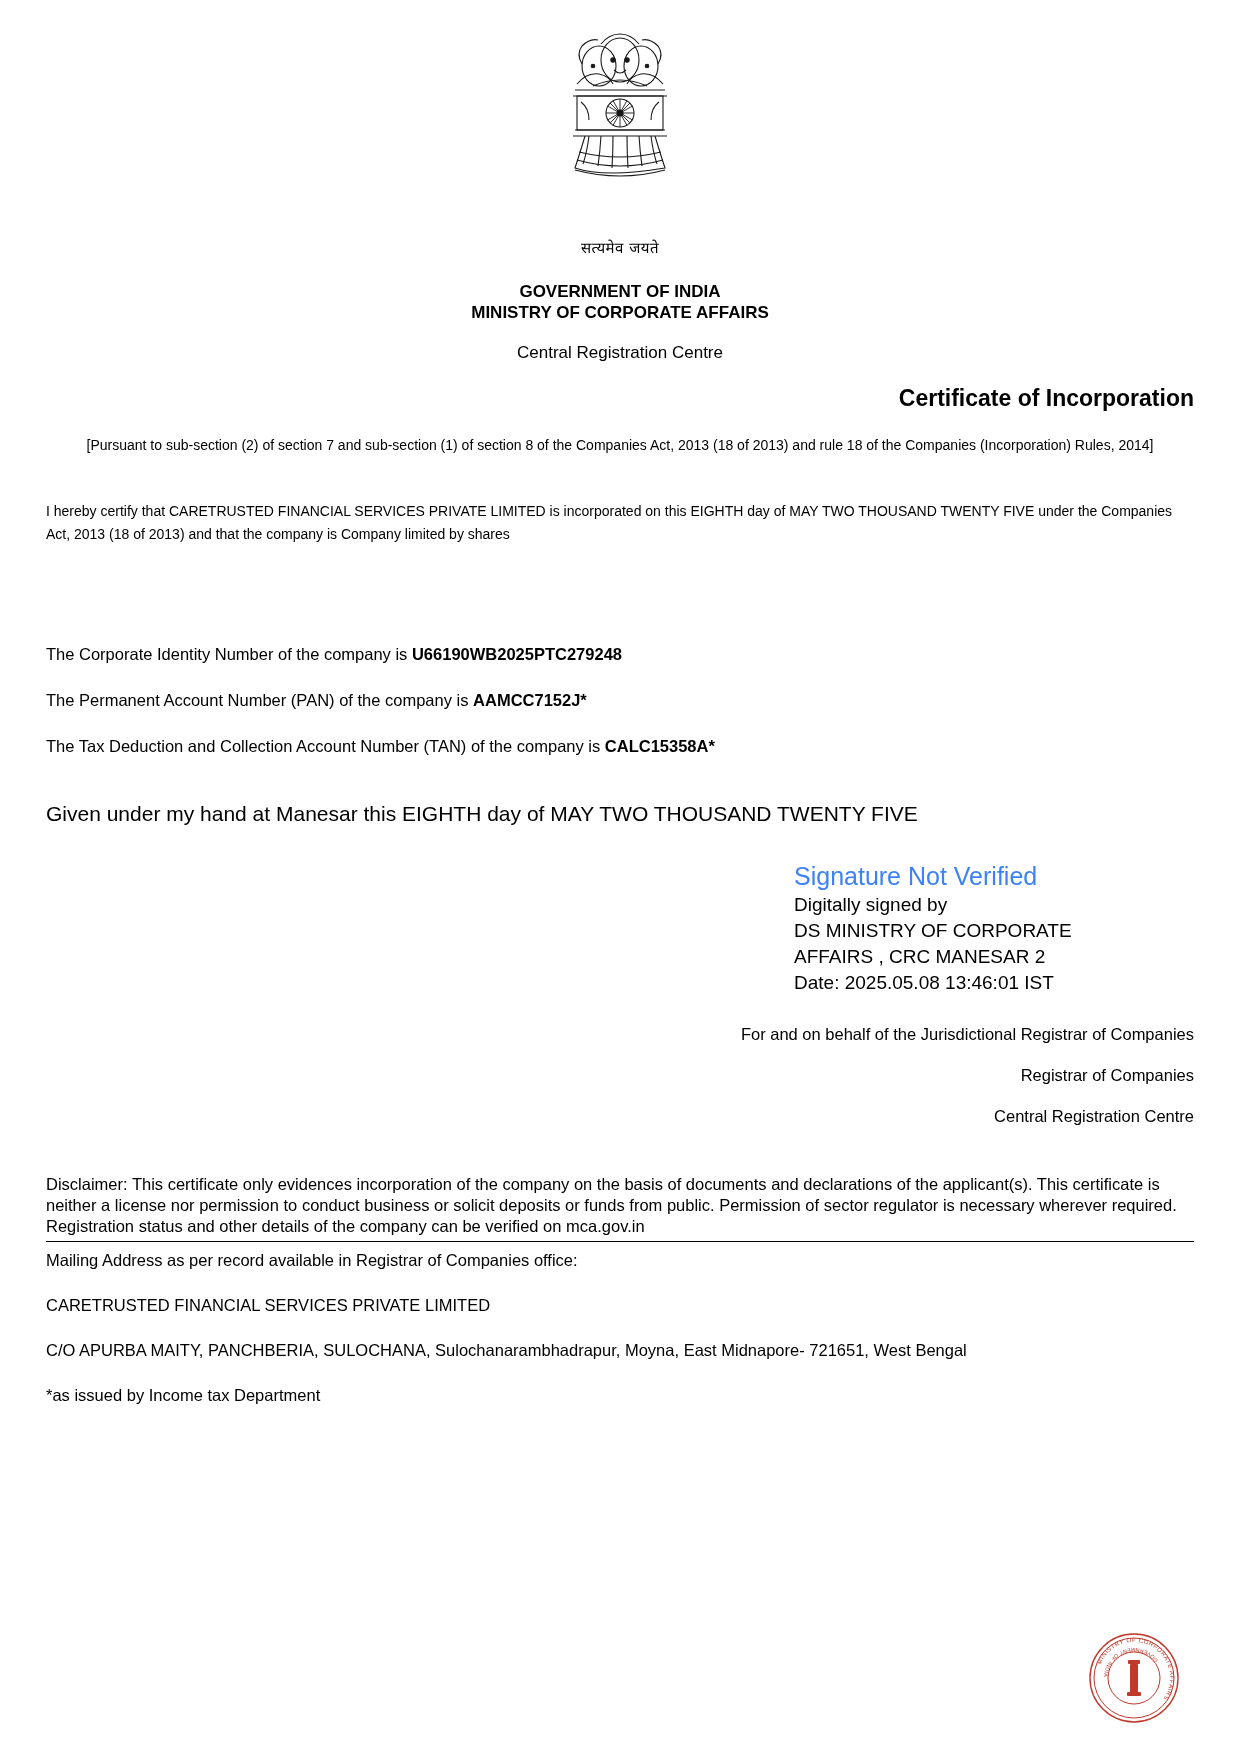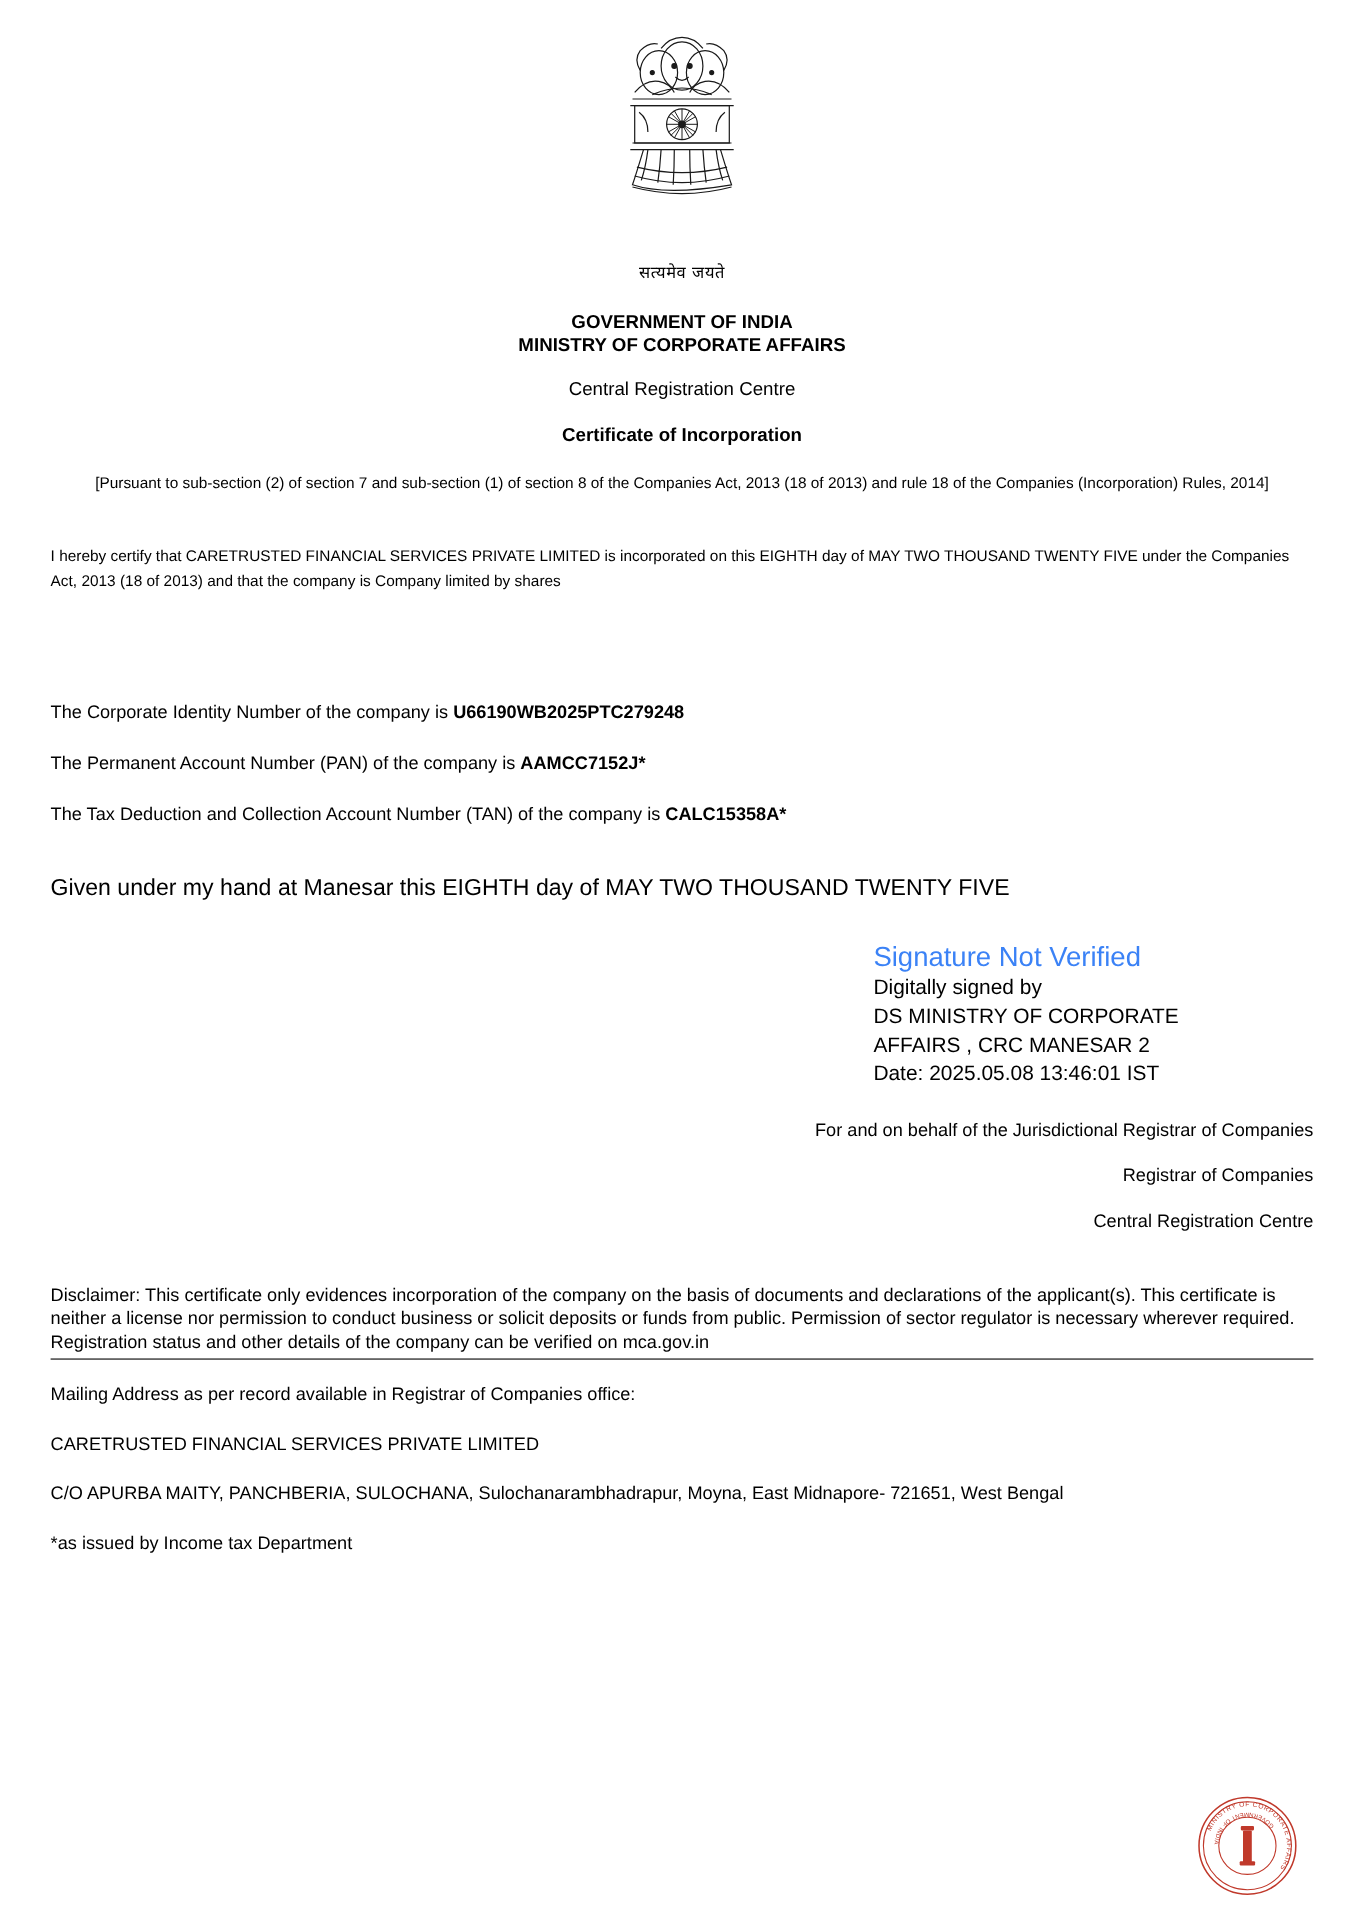--- a/index.html
+++ b/index.html
@@ -58,23 +58,23 @@
     font-size: 17px;
     line-height: 21px;
     margin-top: 24px;
   }
   .crc-line {
     text-align: center;
     font-size: 17px;
     margin-top: 20px;
   }
   .coi-title {
-    text-align: center;
+    text-align: right;
     font-weight: bold;
-    font-size: 17px;
+    font-size: 23px;
     margin-top: 22px;
   }
   .pursuant {
     text-align: center;
     font-size: 14px;
     line-height: 22px;
     margin-top: 22px;
     padding: 0 10px;
   }
 
@@ -154,21 +154,21 @@
     text-align: left;
   }
   .hr {
     border: 0;
     border-top: 1px solid #000;
     margin: 4px 0 0 0;
   }
   .mail-line {
     font-size: 16.5px;
     line-height: 23px;
-    margin-top: 21px;
+    margin-top: 7px;
   }
   .mail-gap { margin-top: 22px; }
 
   
   .stamp {
     position: absolute;
     right: 58px;
     bottom: 28px;
     width: 96px;
     height: 96px;

